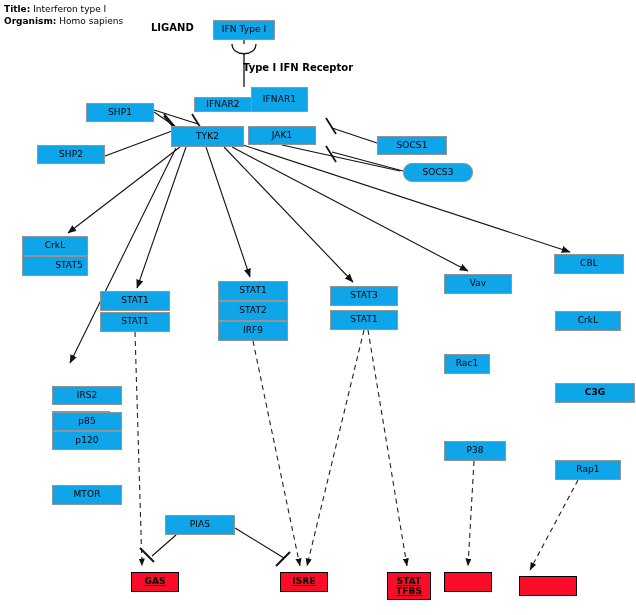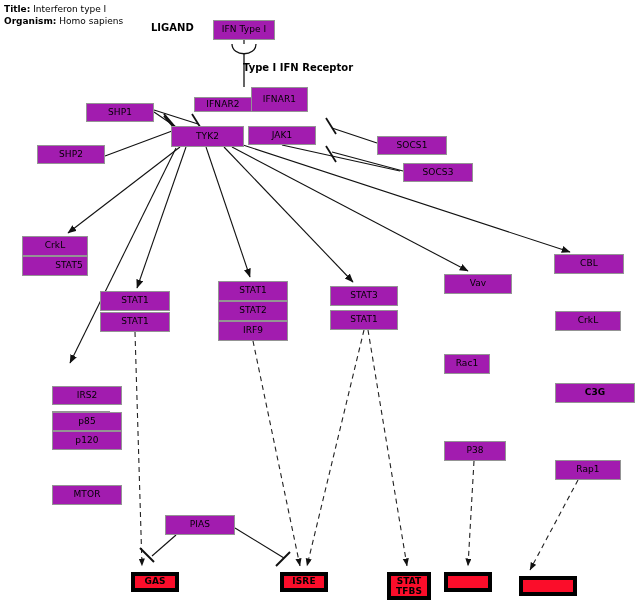--- a/index.html
+++ b/index.html
@@ -58,30 +58,31 @@
     font-size: 9px;
     color: #000000;
     text-align: center;
     line-height: 1.05;
     letter-spacing: .1px;
   }
   .node.dark {
     border: 1px solid #1a1a1a;
   }
   .node.gene {
-    background: #a21caf;
+    background: #0ea5e9;
   }
   .node.target {
     background: #fb0d2a;
     border: 1px solid #6b6b6b;
     font-weight: bold;
     font-size: 9px;
   }
   .node.target.dark {
-    border: 4px solid #000000;
+    border: 1px solid #000000;
+    text-decoration: underline;
   }
   .node.two-line {
     line-height: 1.12;
   }
 </style>
 </head>
 <body>
 
 <div id="canvas">
 
@@ -161,21 +162,21 @@
 
   <div id="nodes">
       <div class="node gene" style="left: 213px; top: 20px; width: 62px; height: 20px;">IFN Type I</div>
       <div class="node gene" style="left: 194px; top: 97px; width: 58px; height: 15px;">IFNAR2</div>
       <div class="node gene" style="left: 251px; top: 87px; width: 57px; height: 25px;">IFNAR1</div>
       <div class="node gene" style="left: 86px; top: 103px; width: 68px; height: 19px;">SHP1</div>
       <div class="node gene" style="left: 37px; top: 145px; width: 68px; height: 19px;">SHP2</div>
       <div class="node gene" style="left: 171px; top: 126px; width: 73px; height: 21px;">TYK2</div>
       <div class="node gene" style="left: 248px; top: 126px; width: 68px; height: 19px;">JAK1</div>
       <div class="node gene" style="left: 377px; top: 136px; width: 70px; height: 19px;">SOCS1</div>
-      <div class="node gene" style="left: 403px; top: 163px; width: 70px; height: 19px;">SOCS3</div>
+      <div class="node gene" style="left: 403px; top: 163px; width: 70px; height: 19px; border-radius: 9px;">SOCS3</div>
       <div class="node gene" style="left: 22px; top: 236px; width: 66px; height: 20px;">CrkL</div>
       <div class="node gene" style="left: 22px; top: 256px; width: 66px; height: 20px; padding-left: 28px;">STAT5</div>
       <div class="node gene" style="left: 444px; top: 274px; width: 68px; height: 20px;">Vav</div>
       <div class="node gene" style="left: 554px; top: 254px; width: 70px; height: 20px;">CBL</div>
       <div class="node gene" style="left: 100px; top: 291px; width: 70px; height: 20px;">STAT1</div>
       <div class="node gene" style="left: 100px; top: 312px; width: 70px; height: 20px;">STAT1</div>
       <div class="node gene" style="left: 218px; top: 281px; width: 70px; height: 20px;">STAT1</div>
       <div class="node gene" style="left: 218px; top: 301px; width: 70px; height: 20px;">STAT2</div>
       <div class="node gene" style="left: 218px; top: 321px; width: 70px; height: 20px;">IRF9</div>
       <div class="node gene" style="left: 330px; top: 286px; width: 68px; height: 20px;">STAT3</div>

